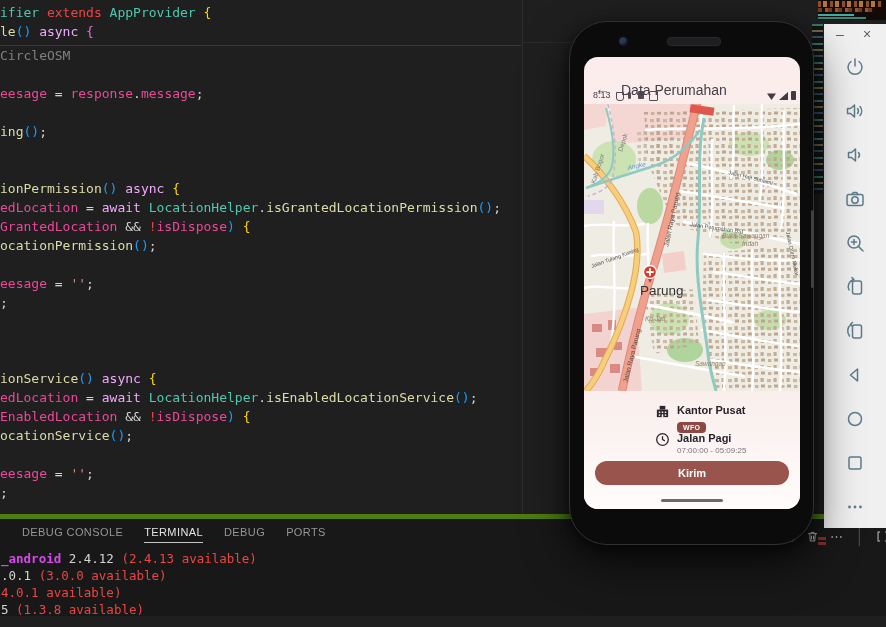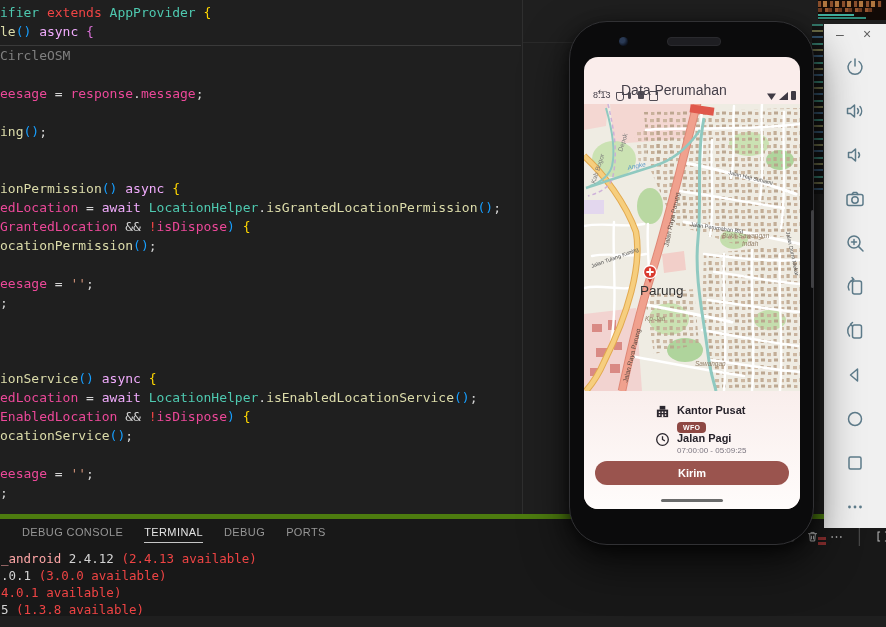--- a/index.html
+++ b/index.html
@@ -5,21 +5,21 @@
   html,body{margin:0;padding:0;background:#000;}
   #root{position:relative;width:886px;height:627px;background:#1f1f1f;overflow:hidden;
         font-family:"Liberation Sans",sans-serif;}
   
   .code{font-family:"DejaVu Sans Mono",monospace;font-size:13px;line-height:19px;white-space:pre;}
   .cl{height:19px;}
   .tok-type{color:#4EC9B0}.tok-keyword{color:#ef4444}.tok-control{color:#f0abfc}
   .tok-method{color:#DCDCAA}.tok-var{color:#ec4899}.tok-plain{color:#D4D4D4}
   .tok-comment{color:#808080}.tok-string{color:#CE9178}.tok-paren{color:#179FFF}
   .tok-brace-gold{color:#FFD700}.tok-brace-pink{color:#DA70D6}
-  .tok-cyan{color:#ef4444}.tok-bold{color:#fca5a5;font-weight:normal}
+  .tok-cyan{color:#ef4444}.tok-bold{color:#d946ef;font-weight:bold}
   #sticky{position:absolute;left:0;top:0;width:521px;height:42px;background:#1f1f1f;
           border-bottom:1px solid #3a3a3a;padding-top:3px;overflow:hidden;z-index:2;}
   #codebody{position:absolute;left:0;top:44px;width:521px;height:486px;padding-top:2px;overflow:hidden;}
   #vdivider{position:absolute;left:522px;top:0;width:1px;height:530px;background:#2f2f2f;}
   #hline-right{position:absolute;left:523px;top:42px;width:290px;height:1px;background:#2a2a2a;}
   
   #panel{position:absolute;left:0;top:514px;width:886px;height:97px;background:#181818;
          border-top:5px solid #4d7c0f;z-index:1;}
   #ptabs{position:absolute;left:22px;top:7px;display:flex;gap:21px;}
   .ptab{font-size:11px;letter-spacing:.4px;color:#969696;padding-bottom:4px;cursor:pointer;}

